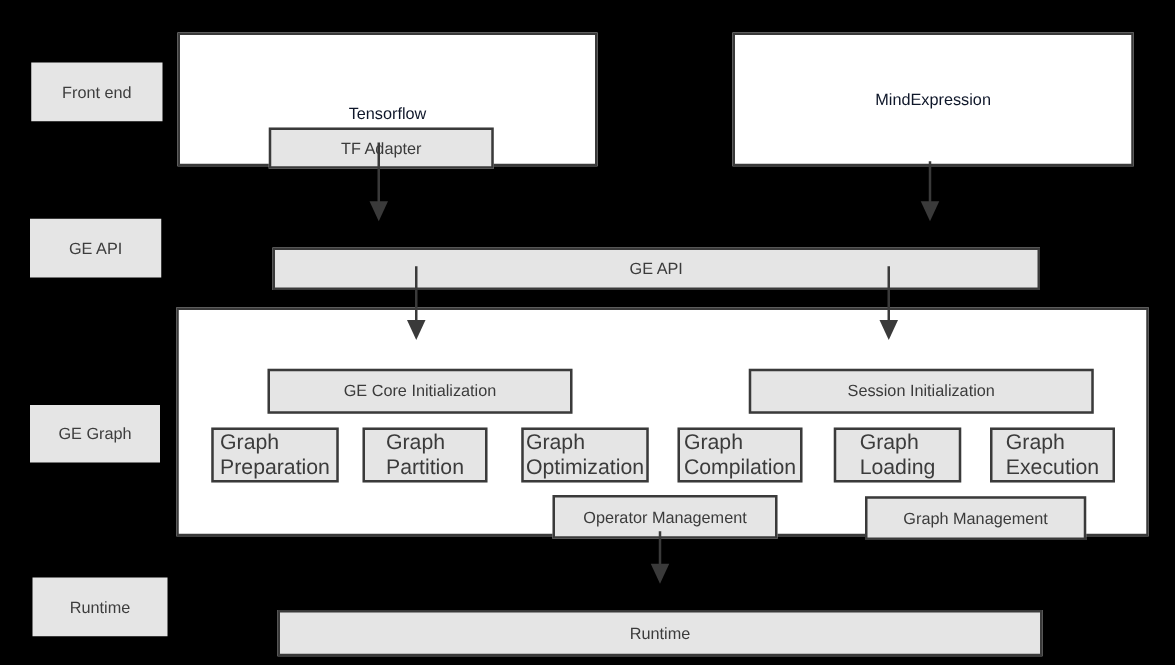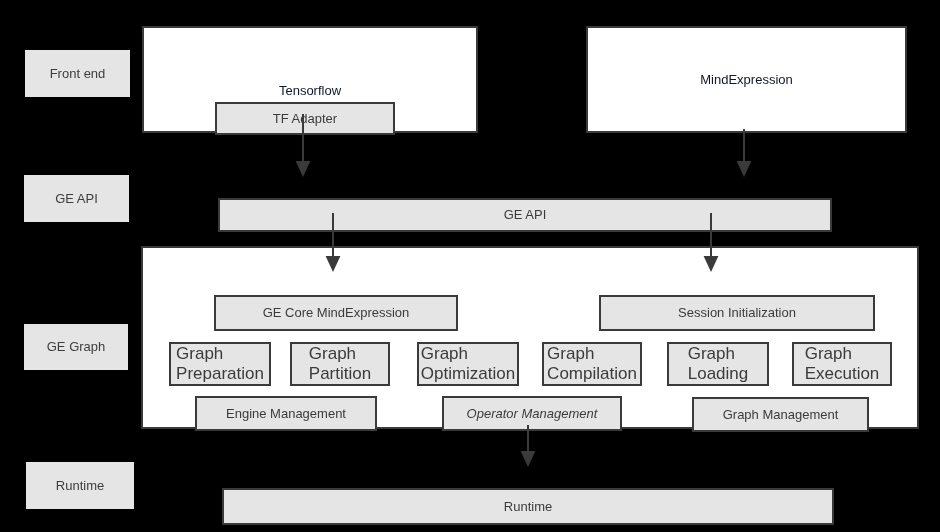--- a/index.html
+++ b/index.html
@@ -92,21 +92,21 @@
   </div>
 
   <div class="container" style="position:absolute; left:586px; top:26px; width:317px; height:103px;">
     <div class="container-title" style="top:44px;">MindExpression</div>
   </div>
 
   <div class="box node wide-bar" style="left:218px; top:179px; width:614px; height:34px;">GE API</div>
 
   <div class="container" style="position:absolute; left:141px; top:246px; width:774px; height:179px;">
 
-    <div class="box node" style="left:71px; top:28px; width:244px; height:36px;">GE Core MindExpression</div>
+    <div class="box node" style="left:71px; top:28px; width:244px; height:36px;">GE Core Initialization</div>
 
     <div class="box node" style="left:456px; top:28px; width:276px; height:36px;">Session Initialization</div>
 
     <div class="box node small-node" style="left:26px; top:75px; width:102px; height:44px;">Graph
 Preparation</div>
 
     <div class="box node small-node" style="left:147px; top:75px; width:100px; height:44px;">Graph
 Partition</div>
 
     <div class="box node small-node" style="left:274px; top:75px; width:102px; height:44px;">Graph
@@ -114,23 +114,22 @@
 
     <div class="box node small-node" style="left:399px; top:75px; width:100px; height:44px;">Graph
 Compilation</div>
 
     <div class="box node small-node" style="left:524px; top:75px; width:102px; height:44px;">Graph
 Loading</div>
 
     <div class="box node small-node" style="left:649px; top:75px; width:100px; height:44px;">Graph
 Execution</div>
 
-    <div class="box node mgmt-node" style="left:52px; top:129px; width:182px; height:35px;">Engine Management</div>
 
-    <div class="box node mgmt-node" style="left:299px; top:129px; width:180px; height:35px;font-style:italic;">Operator Management</div>
+    <div class="box node mgmt-node" style="left:299px; top:129px; width:180px; height:35px;">Operator Management</div>
 
     <div class="box node mgmt-node" style="left:549px; top:130px; width:177px; height:35px;">Graph Management</div>
   </div>
 
   <div class="box node wide-bar" style="left:222px; top:469px; width:612px; height:37px;">Runtime</div>
 
   <svg id="arrows" viewBox="0 0 940 532" xmlns="http://www.w3.org/2000/svg">
     <defs>
       <marker id="ah" markerWidth="9" markerHeight="9" refX="4.5" refY="4.5" orient="auto" markerUnits="strokeWidth">
         <path d="M0.5,0.8 L8.5,4.5 L0.5,8.2 z" fill="#3a3a3a"></path>

